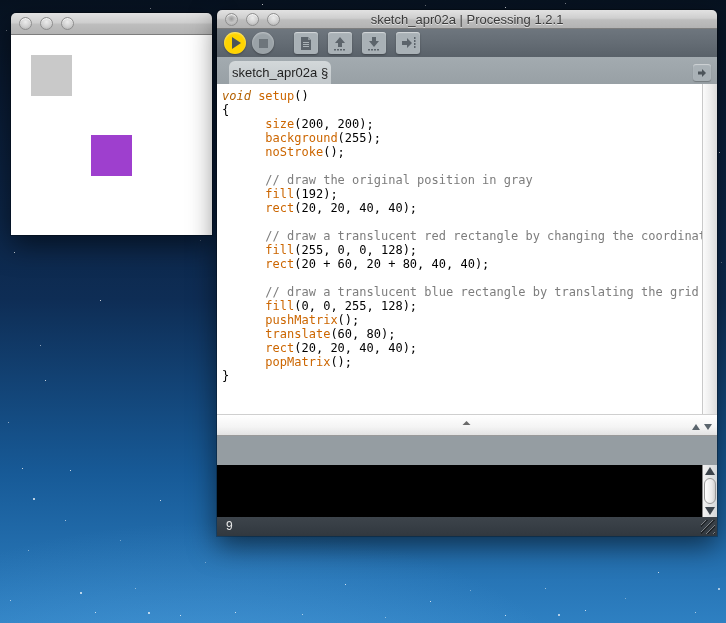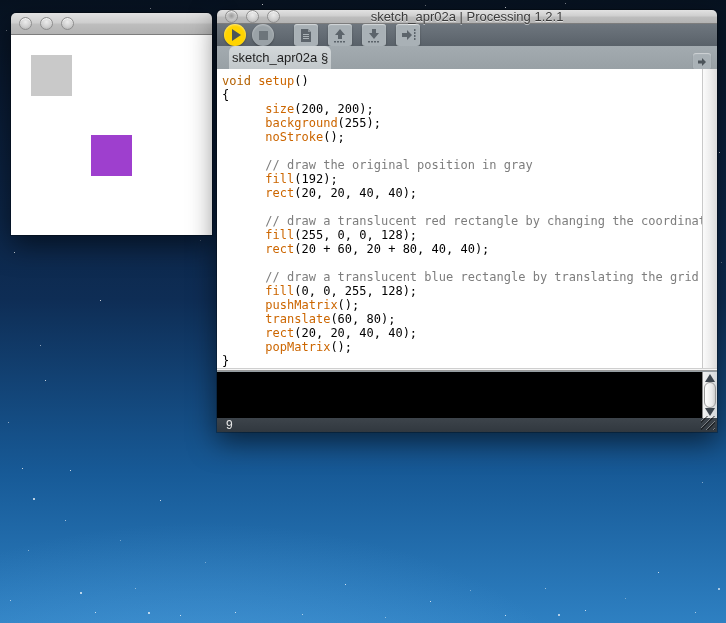--- a/index.html
+++ b/index.html
@@ -57,21 +57,21 @@
   }
 
   
   #sketch-win { left:11px; top:13px; width:201px; height:222px; }
   .sketch-canvas { position:relative; width:201px; height:200px; background:#ffffff; }
   .sk-rect { position:absolute; }
   .sk-rect.gray   { left:20px; top:20px;  width:41px; height:41px; }
   .sk-rect.purple { left:80px; top:100px; width:41px; height:41px; }
 
   
-  #ide-win { left:217px; top:10px; width:500px; height:422px; display:flex; flex-direction:column; }
+  #ide-win { left:217px; top:10px; width:500px; height:526px; display:flex; flex-direction:column; }
 
   .toolbar {
     height:32px; background:linear-gradient(180deg,#6e767e 0%,#636b73 55%,#596169 100%);
     display:flex; align-items:center; gap:6px; padding-left:7px;
   }
   .tb-round { width:22px; height:22px; border-radius:50%; display:flex; align-items:center; justify-content:center; border:none; padding:0; cursor:default; }
   .tb-run  { box-shadow:inset 0 1px 2px rgba(255,255,255,.5), 0 1px 2px rgba(0,0,0,.3); }
   .tb-stop { background:#9aa2a7; box-shadow:inset 0 1px 2px rgba(255,255,255,.4), 0 1px 2px rgba(0,0,0,.3); }
   .tb-sq { width:24px; height:22px; border-radius:3px; background:#a9b1b6; border:none; padding:0;
            display:flex; align-items:center; justify-content:center;
@@ -97,21 +97,21 @@
     box-shadow:inset 0 1px 1px rgba(255,255,255,.45), 0 1px 1px rgba(0,0,0,.25); cursor:default;
   }
 
   .editor { position:relative; height:378px; background:#ffffff; display:flex; }
   .code-area {
     flex:1; padding:5px 0 0 5px; overflow:hidden;
     font-family:"DejaVu Sans Mono", monospace; font-size:12px; line-height:14px;
     white-space:pre; tab-size:6; -moz-tab-size:6;
   }
   .code-line { height:14px; }
-  .tok-kw { color:var(--kw-color); }
+  .tok-kw { color:var(--kw-color);font-style:italic; }
   .tok-fn { color:var(--fn-color); }
   .tok-cm { color:var(--cm-color); }
   .tok-pl { color:#000000; }
   .v-scrollbar {
     width:15px; background:linear-gradient(90deg,#fbfbfb 0%,#ececec 55%,#dcdcdc 100%);
     border-left:1px solid #c9c9c9;
   }
 
   .splitter {
     height:25px; background:linear-gradient(180deg,#ffffff 0%,#f4f4f4 60%,#e3e3e3 100%);

